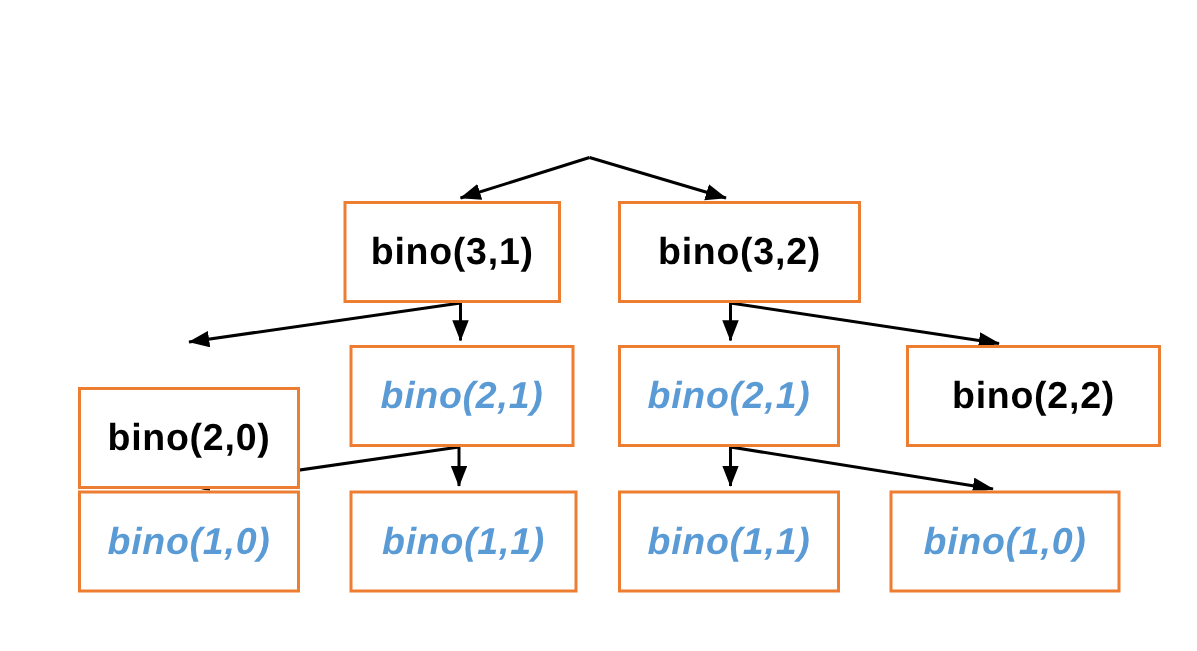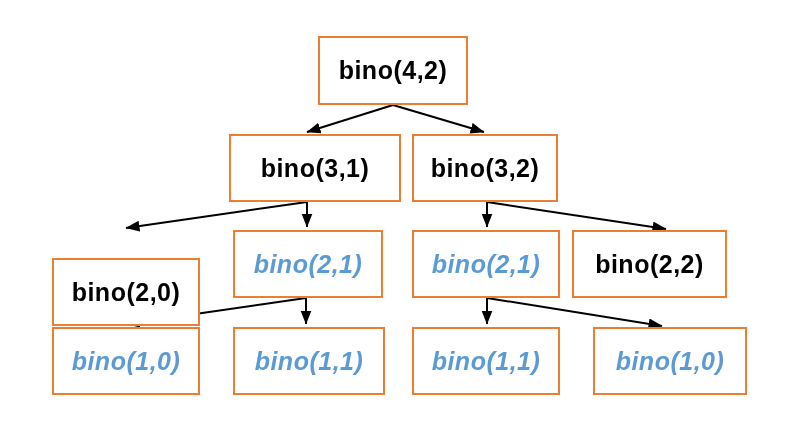--- a/index.html
+++ b/index.html
@@ -56,33 +56,32 @@
     <line x1="307" y1="202" x2="126" y2="228" marker-end="url(#arrowhead)"></line>
     <line x1="307" y1="202" x2="307" y2="227" marker-end="url(#arrowhead)"></line>
     <line x1="487" y1="202" x2="487" y2="227" marker-end="url(#arrowhead)"></line>
     <line x1="487" y1="202" x2="666" y2="229" marker-end="url(#arrowhead)"></line>
     <line x1="306" y1="298" x2="126" y2="324" marker-end="url(#arrowhead)"></line>
     <line x1="306" y1="298" x2="306" y2="324" marker-end="url(#arrowhead)"></line>
     <line x1="487" y1="298" x2="487" y2="324" marker-end="url(#arrowhead)"></line>
     <line x1="487" y1="298" x2="662" y2="326" marker-end="url(#arrowhead)"></line>
   </svg>
 
-  <div class="node" style="left:318px; top:36px;  width:150px; height:69px;" data-color="black">bino(4,2)</div>
 
-  <div class="node" style="left:229px; top:134px; width:172px; height:68px;" data-color="black">bino(3,1)</div>
+  <div class="node" style="left:229px; top:134px; width:145px; height:68px;" data-color="black">bino(3,1)</div>
 
-  <div class="node" style="left:412px; top:134px; width:146px; height:68px;" data-color="black">bino(3,2)</div>
+  <div class="node" style="left:412px; top:134px; width:162px; height:68px;" data-color="black">bino(3,2)</div>
 
   <div class="node" style="left:52px;  top:230px; width:148px; height:68px;margin-top:28px;" data-color="black">bino(2,0)</div>
 
   <div class="node" style="left:233px; top:230px; width:150px; height:68px;" data-color="blue">bino(2,1)</div>
 
   <div class="node" style="left:412px; top:230px; width:148px; height:68px;" data-color="blue">bino(2,1)</div>
 
-  <div class="node" style="left:572px; top:230px; width:155px; height:68px;" data-color="black">bino(2,2)</div>
+  <div class="node" style="left:604px; top:230px; width:170px; height:68px;" data-color="black">bino(2,2)</div>
 
   <div class="node" style="left:52px;  top:327px; width:148px; height:68px;" data-color="blue">bino(1,0)</div>
 
   <div class="node" style="left:233px; top:327px; width:152px; height:68px;" data-color="blue">bino(1,1)</div>
 
   <div class="node" style="left:412px; top:327px; width:148px; height:68px;" data-color="blue">bino(1,1)</div>
 
   <div class="node" style="left:593px; top:327px; width:154px; height:68px;" data-color="blue">bino(1,0)</div>
 
 </div>

